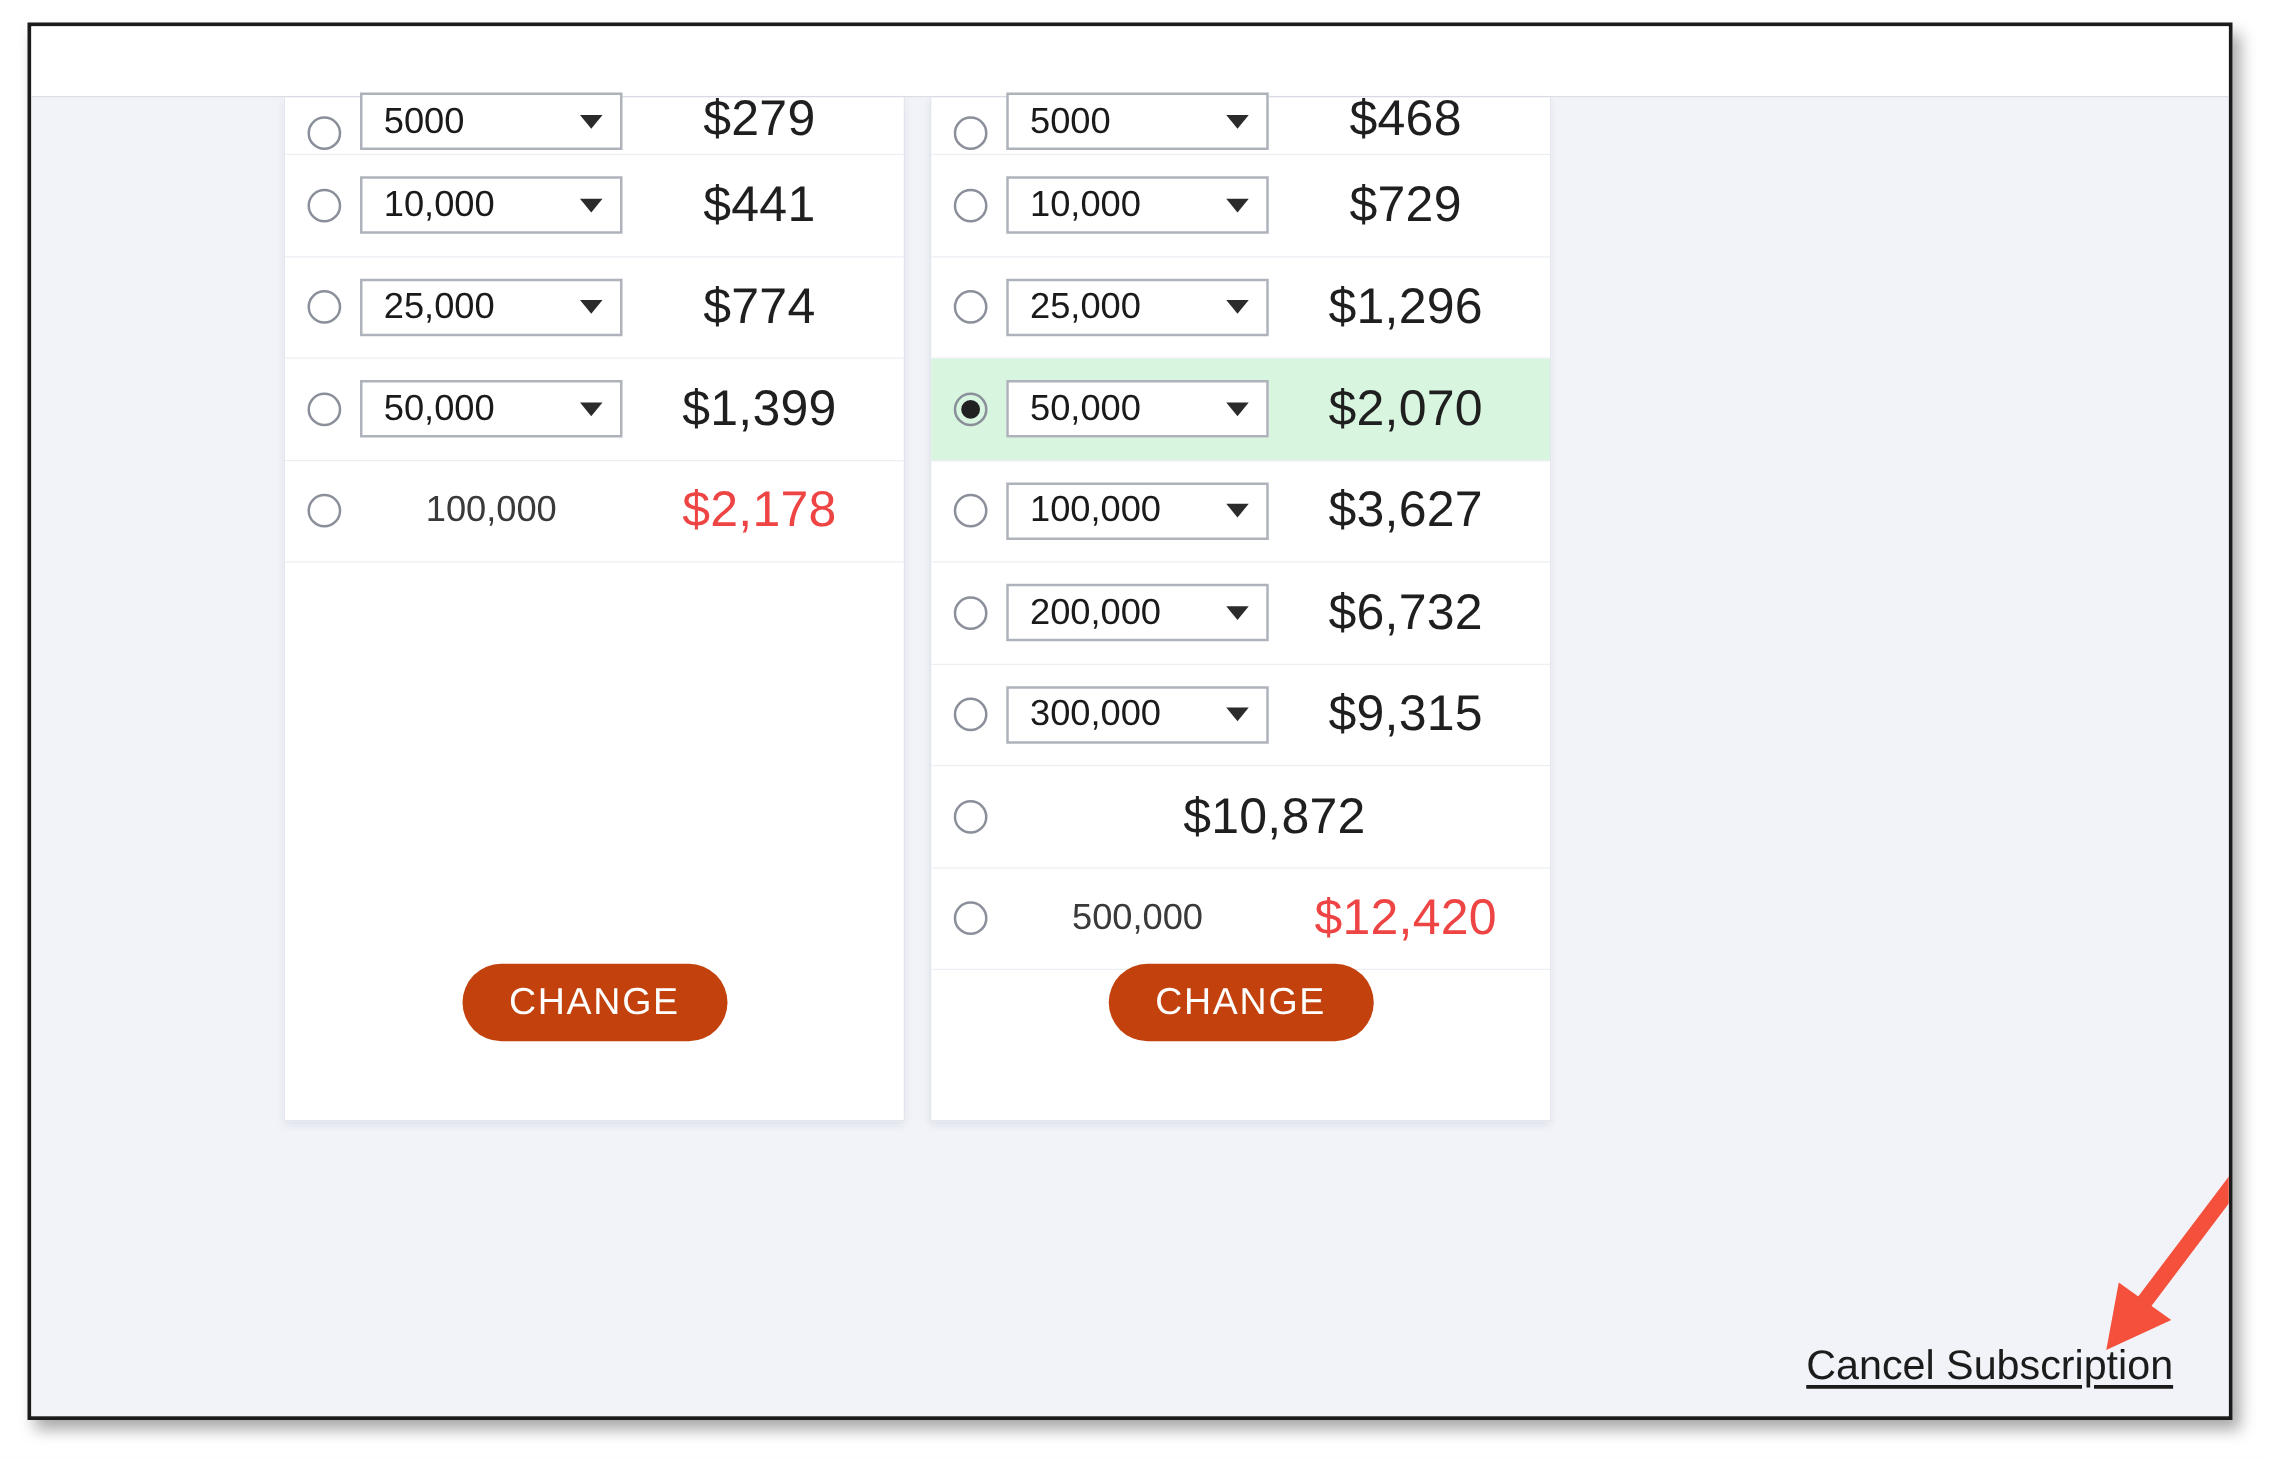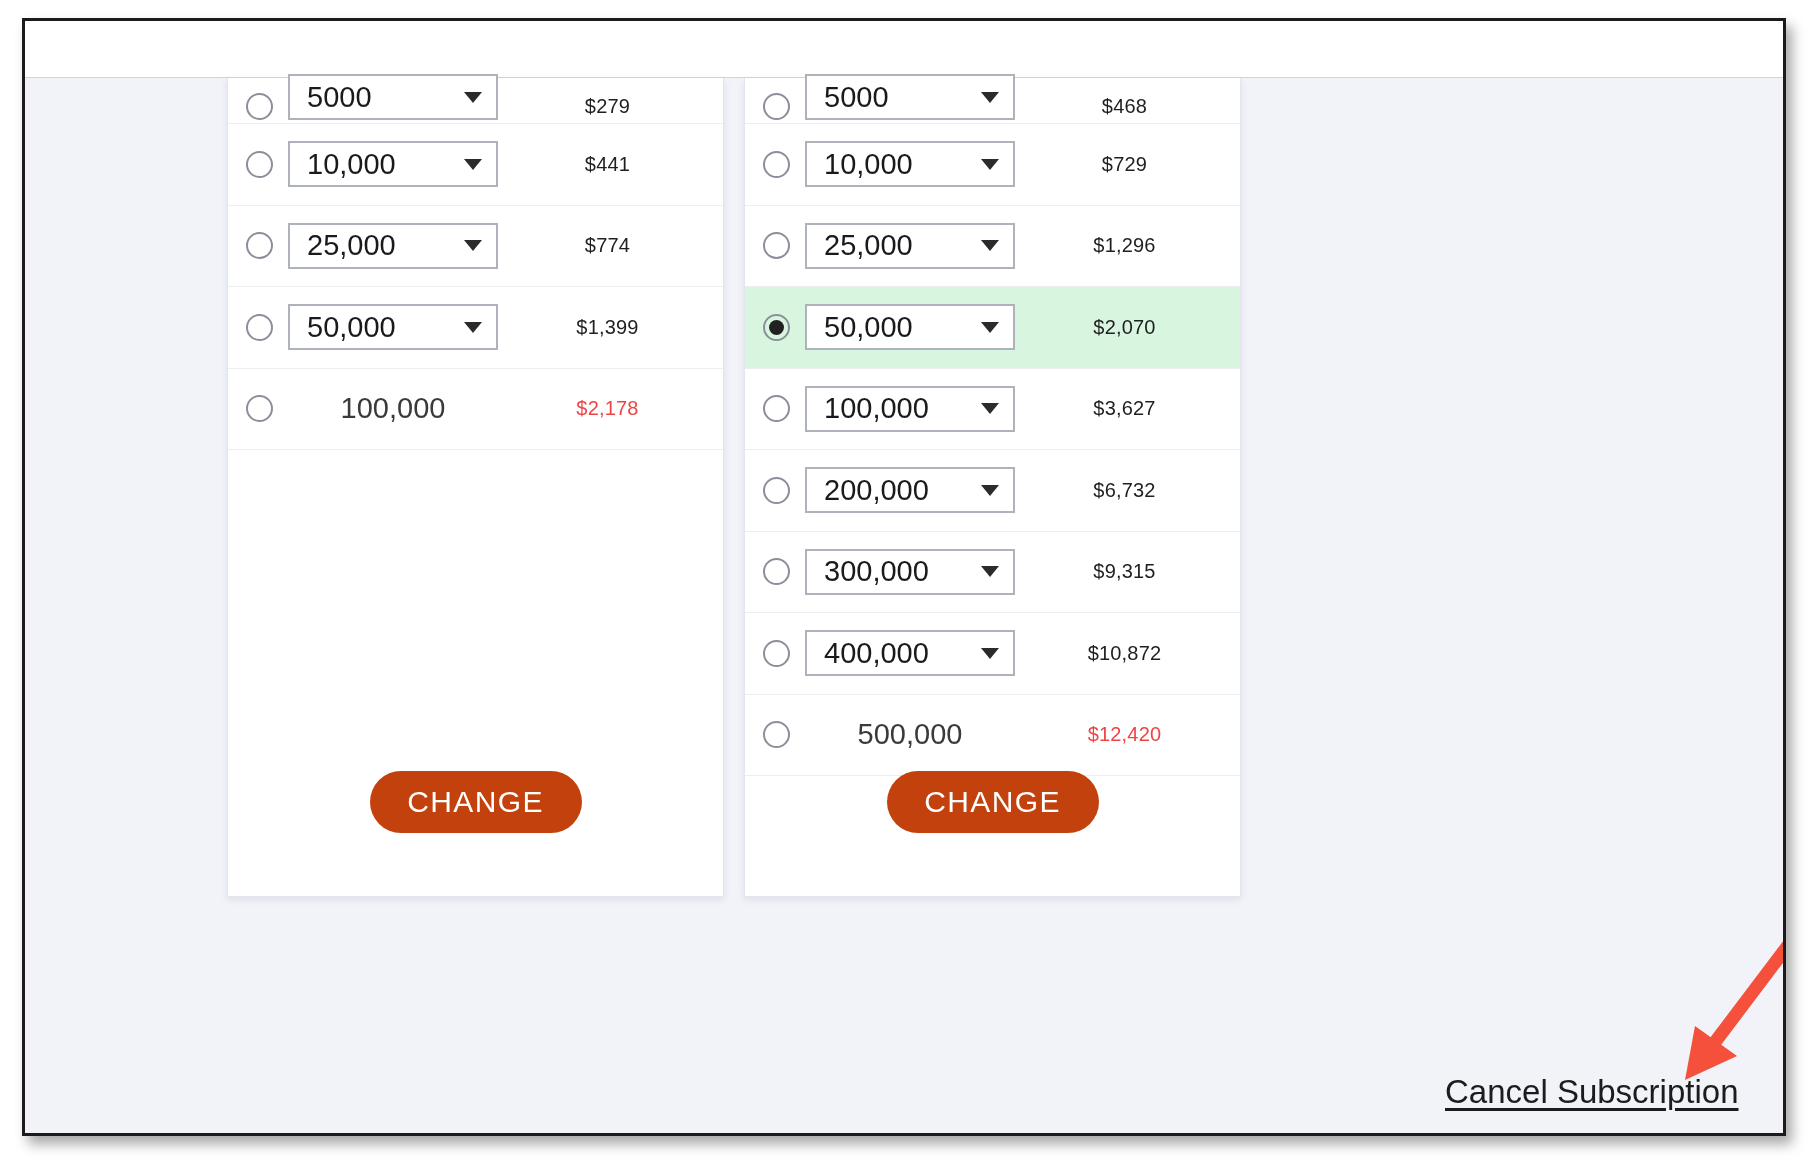--- a/index.html
+++ b/index.html
@@ -139,21 +139,21 @@
     justify-content: center;
     font-size: 29px;
     color: #3a3a3a;
     box-sizing: border-box;
   }
 
   
   .price {
     flex: 1;
     text-align: center;
-    font-size: 20px;
+    font-size: 40px;
     color: #1f1f1f;
     padding-right: 6px;
     letter-spacing: 0.2px;
   }
   .price.plain-price { color: #ef4444; }
   .clipped-first .price { padding-bottom: 2px; }
 
   
   .card-footer {
     position: absolute;
@@ -310,24 +310,20 @@
           <div class="plan-row">
             <div class="radio"></div>
             <div class="qty-select">
               <span>300,000</span>
               <span class="caret"></span>
             </div>
             <div class="price">$9,315</div>
           </div>
           <div class="plan-row">
             <div class="radio"></div>
-            <div class="qty-select">
-              <span>400,000</span>
-              <span class="caret"></span>
-            </div>
             <div class="price">$10,872</div>
           </div>
           <div class="plan-row last-row">
             <div class="radio"></div>
             <div class="qty-plain">500,000</div>
             <div class="price plain-price">$12,420</div>
           </div>
         </div>
       <div class="card-footer">
         <button class="change-btn">CHANGE</button>

